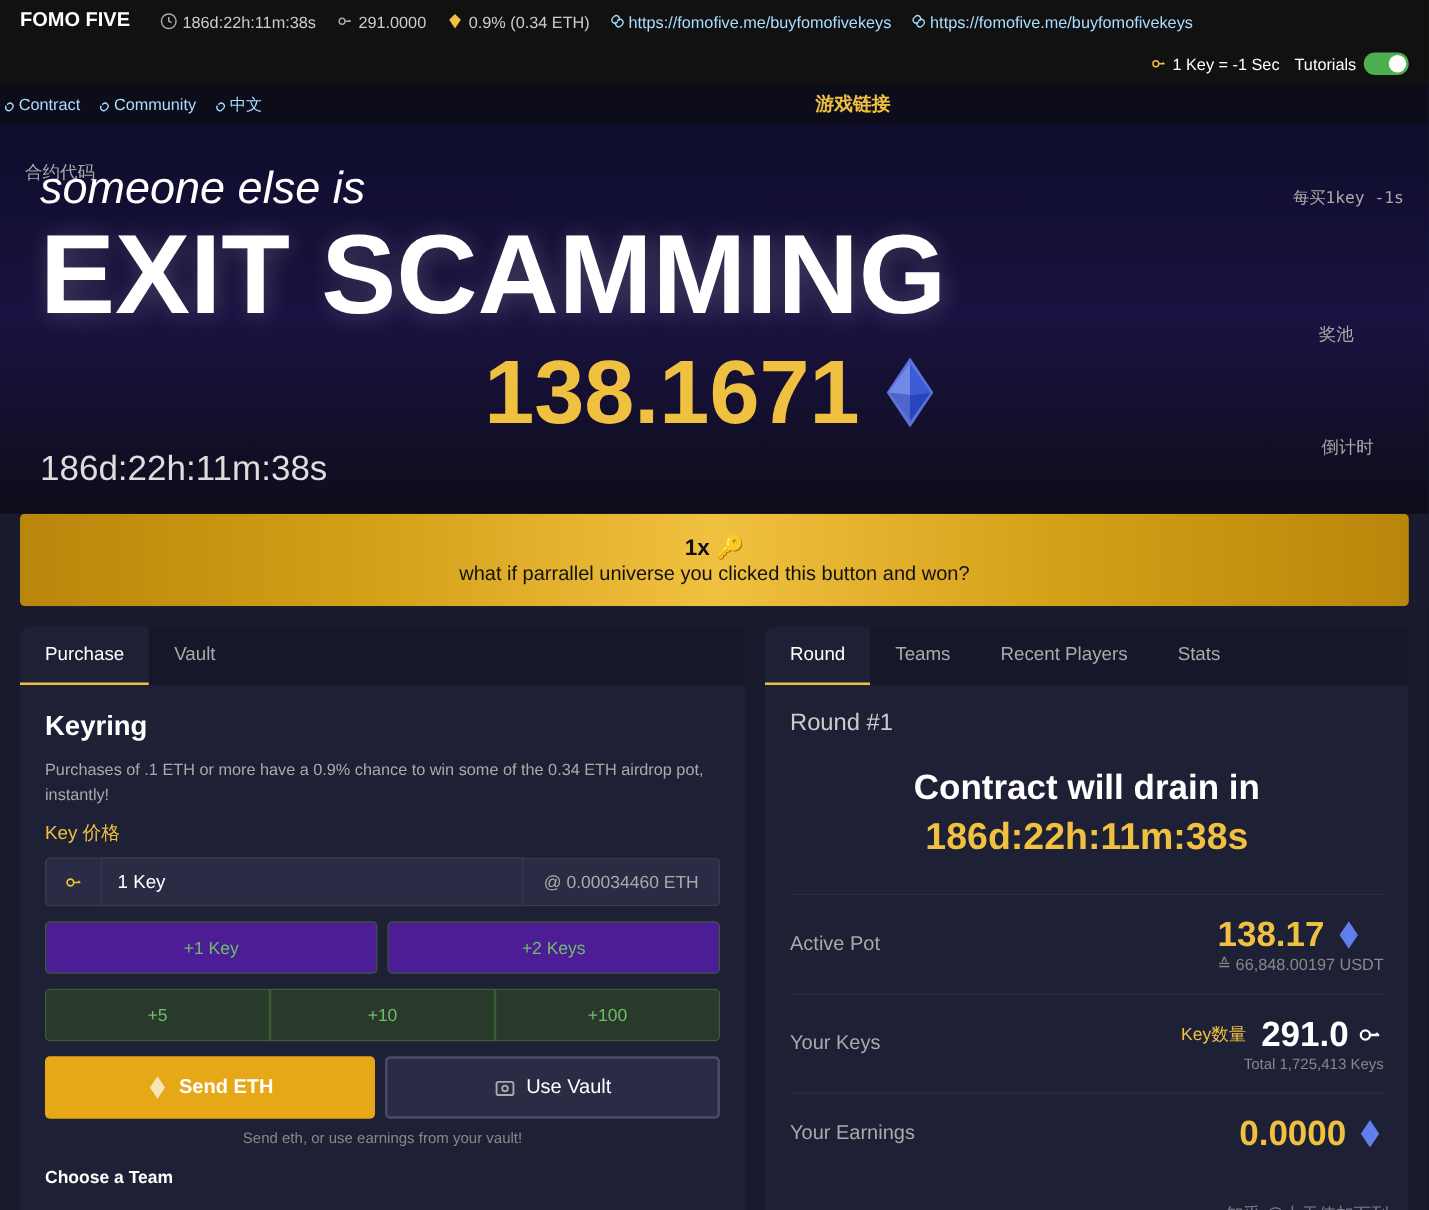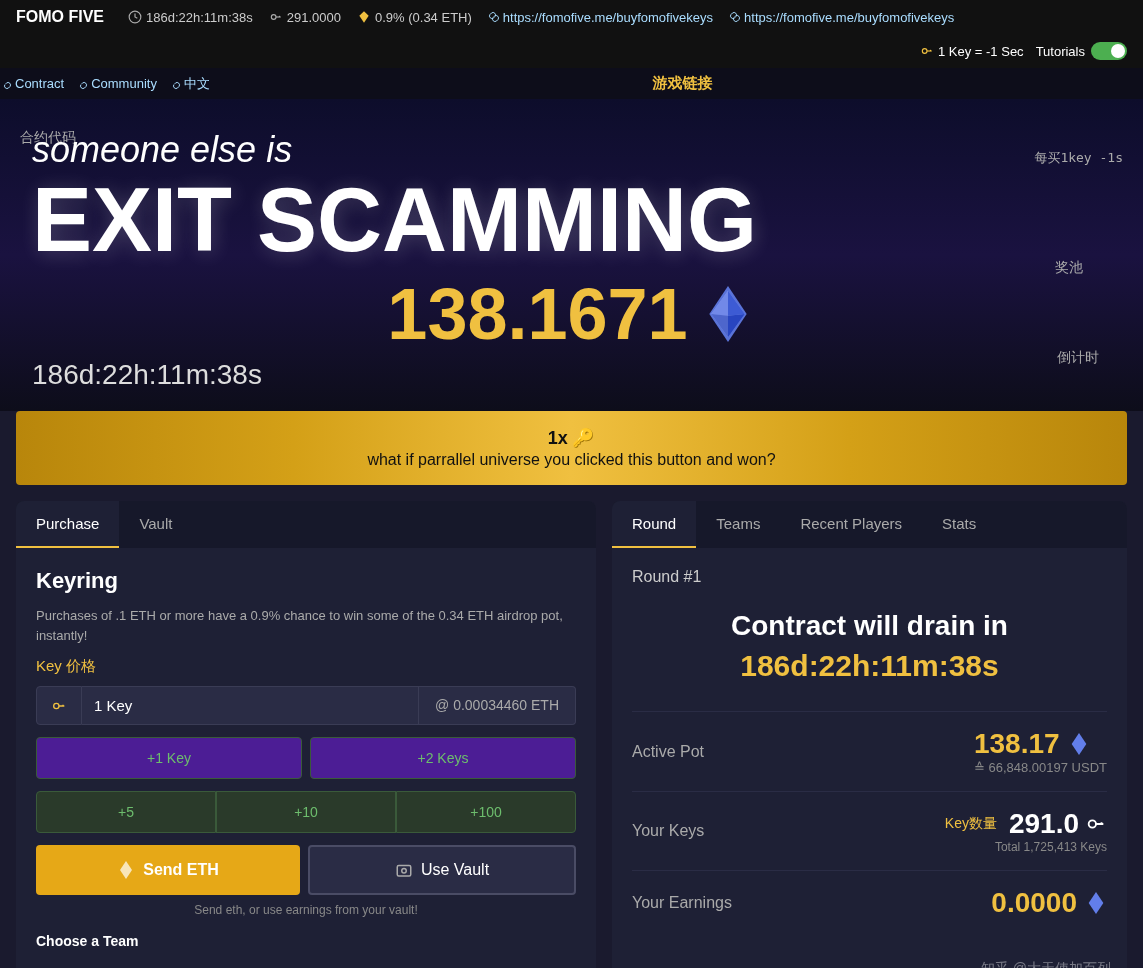--- a/index.html
+++ b/index.html
@@ -372,21 +372,21 @@
     }
     .right-tab-item.active {
       color: #fff;
       background: #1e2035;
       border-bottom: 2px solid #f0c040;
     }
     .right-body {
       padding: 20px;
     }
     .round-title {
-      font-size: 16px;
+      font-size: 19px;
       color: #ccc;
       margin-bottom: 20px;
     }
     .drain-text {
       font-size: 28px;
       font-weight: bold;
       color: #fff;
       text-align: center;
       line-height: 1.4;
       margin-bottom: 24px;

